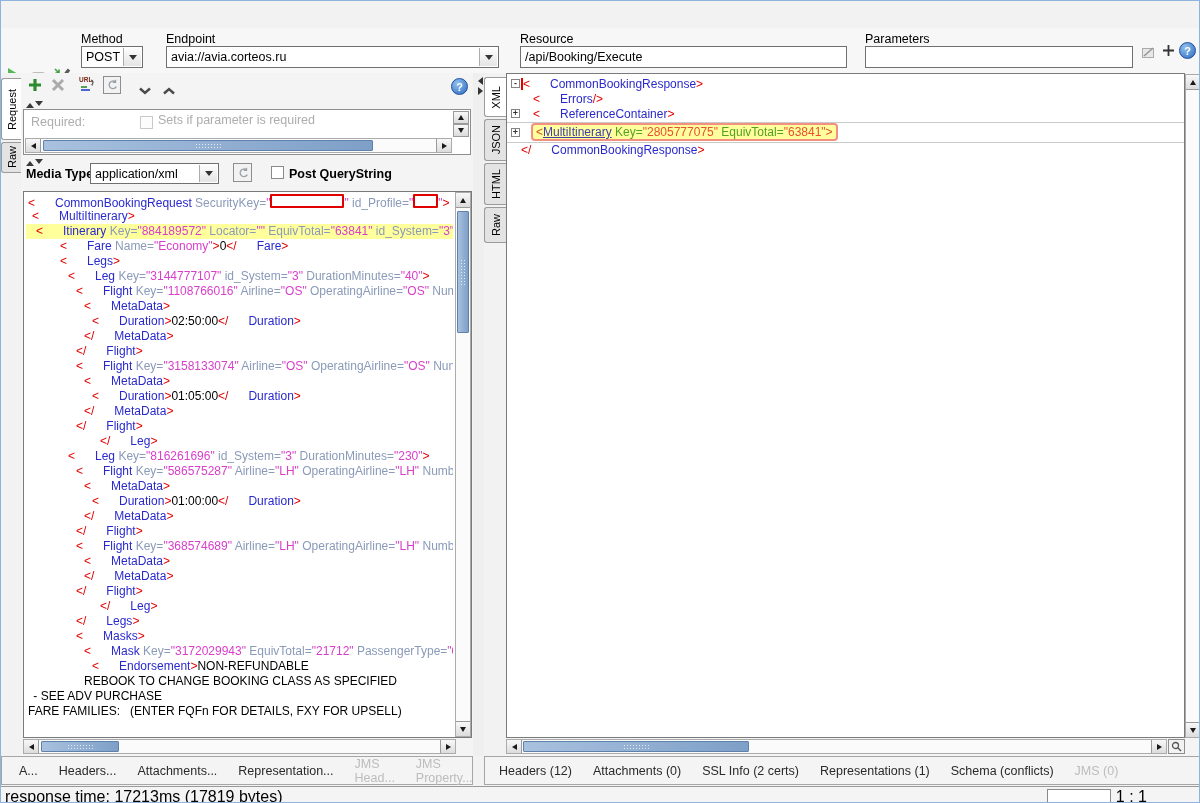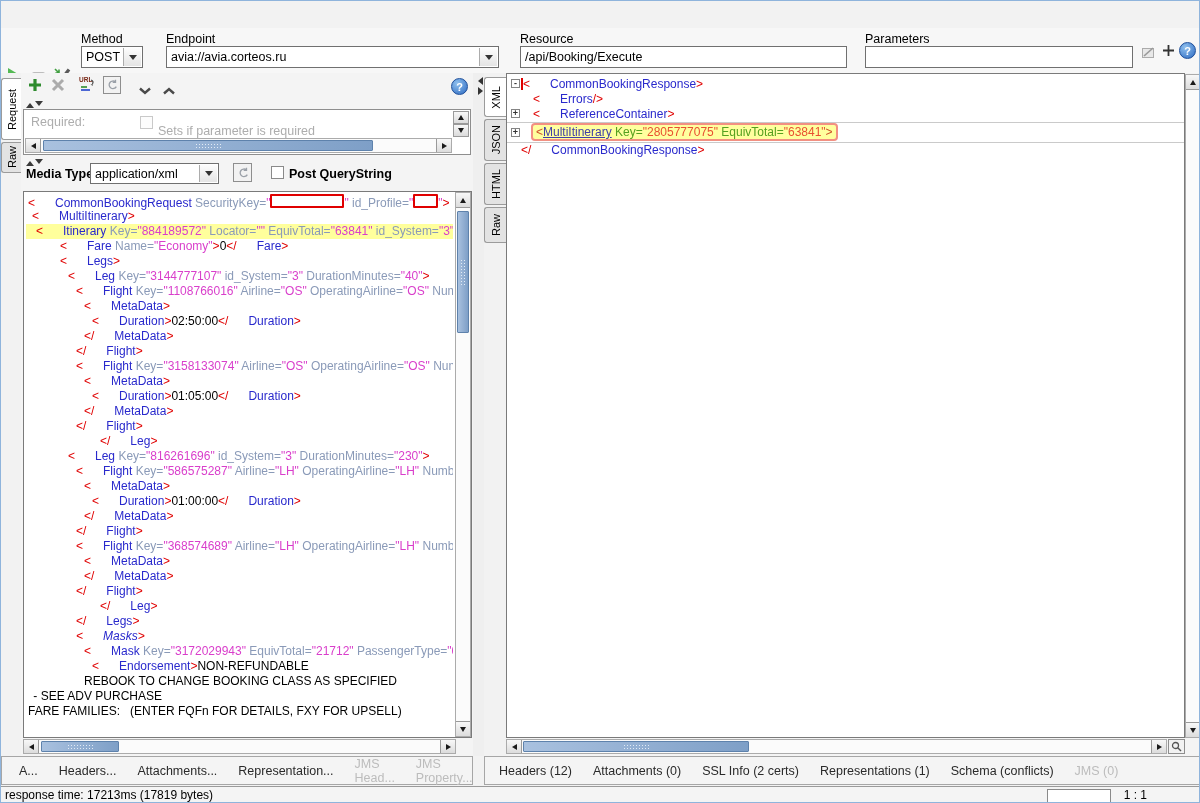--- a/index.html
+++ b/index.html
@@ -91,21 +91,21 @@
     border:1px solid #848484;background:#fff;color:#333;font-size:9px;line-height:6px;
     text-align:center;font-weight:bold;}
   .caret{display:inline-block;width:2px;height:12px;background:#E00000;vertical-align:-2px;}
   
   .btabs{position:absolute;top:755px;height:29px;border:1px solid #A6A6A6;box-sizing:border-box;
     background:#F4F4F4;display:flex;align-items:center;font-size:12.5px;color:#2A2A2A;}
   .btabs .bt{margin-right:21px;cursor:default;}
   .btabs .bt.dis{color:#BCBCBC;}
   
   #statusbar{position:absolute;left:0;top:785px;width:100%;height:16px;border-top:1px solid #9A9A9A;
-    background:#F4F4F4;font-size:12px;color:#000;}
+    background:#F4F4F4;font-size:16px;color:#000;}
   #statusfield{position:absolute;right:88px;top:2px;width:62px;height:12px;background:#fff;border:1px solid #8A8A8A;}
   .icnbtn{position:absolute;cursor:default;}
   .chev{stroke:#4A4A4A;stroke-width:2.4;fill:none;}
   .dashedbox{box-sizing:border-box;border:1px solid #8E8E8E;background:#F2F2F2;
     display:flex;align-items:center;justify-content:center;}
 </style>
 </head>
 <body>
 
 <div id="app">
@@ -210,21 +210,21 @@
       <span class="helpicon" style="left:430px;top:5px;">?</span>
 
       <span class="mini-split" style="left:5px;top:24px;">
         <span class="sarr up"></span>
           <span class="sarr dn"></span>
       </span>
 
       <div id="parambox">
         <span class="graytxt" style="position:absolute;left:7px;top:5px;">Required:</span>
         <span class="cb dis" style="left:116px;top:6px;"></span>
-        <span class="graytxt" style="position:absolute;left:134px;top:14px;">Sets if parameter is required</span>
+        <span class="graytxt" style="position:absolute;left:134px;top:3px;">Sets if parameter is required</span>
         <span class="sbtn" style="right:1px;top:1px;width:16px;height:13px;">
             <span class="arr up"></span>
           </span>
         <span class="sbtn" style="right:1px;top:14px;width:16px;height:13px;">
             <span class="arr dn"></span>
           </span>
         <div class="track-h" style="left:1px;right:18px;bottom:1px;height:15px;">
           <span class="sbtn" style="left:0;top:0;bottom:0;width:15px;border:none;border-right:1px solid #9A9A9A;">
               <span class="arr lf"></span>
             </span>
@@ -282,21 +282,21 @@
             <div class="xline" style="padding-left: 58px;"><span class="sg-br">&lt;</span><span class="sg-tag">MetaData</span><span class="sg-br">&gt;</span></div>
             <div class="xline" style="padding-left: 66px;"><span class="sg-br">&lt;</span><span class="sg-tag">Duration</span><span class="sg-br">&gt;</span><span class="sg-txt">01:00:00</span><span class="sg-br">&lt;/</span><span class="sg-tag">Duration</span><span class="sg-br">&gt;</span></div>
             <div class="xline" style="padding-left: 58px;"><span class="sg-br">&lt;/</span><span class="sg-tag">MetaData</span><span class="sg-br">&gt;</span></div>
             <div class="xline" style="padding-left: 50px;"><span class="sg-br">&lt;/</span><span class="sg-tag">Flight</span><span class="sg-br">&gt;</span></div>
             <div class="xline" style="padding-left: 50px;"><span class="sg-br">&lt;</span><span class="sg-tag">Flight</span><span class="sg-att"> Key=</span><span class="sg-val">"368574689"</span><span class="sg-att"> Airline=</span><span class="sg-val">"LH"</span><span class="sg-att"> OperatingAirline=</span><span class="sg-val">"LH"</span><span class="sg-att"> Number=</span><span class="sg-val">"1452"</span></div>
             <div class="xline" style="padding-left: 58px;"><span class="sg-br">&lt;</span><span class="sg-tag">MetaData</span><span class="sg-br">&gt;</span></div>
             <div class="xline" style="padding-left: 58px;"><span class="sg-br">&lt;/</span><span class="sg-tag">MetaData</span><span class="sg-br">&gt;</span></div>
             <div class="xline" style="padding-left: 50px;"><span class="sg-br">&lt;/</span><span class="sg-tag">Flight</span><span class="sg-br">&gt;</span></div>
             <div class="xline" style="padding-left: 74px;"><span class="sg-br">&lt;/</span><span class="sg-tag">Leg</span><span class="sg-br">&gt;</span></div>
             <div class="xline" style="padding-left: 50px;"><span class="sg-br">&lt;/</span><span class="sg-tag">Legs</span><span class="sg-br">&gt;</span></div>
-            <div class="xline" style="padding-left: 50px; font-style: italic;"><span class="sg-br">&lt;</span><span class="sg-tag">Masks</span><span class="sg-br">&gt;</span></div>
+            <div class="xline" style="padding-left: 50px;"><span class="sg-br">&lt;</span><span class="sg-tag">Masks</span><span class="sg-br">&gt;</span></div>
             <div class="xline" style="padding-left: 58px;"><span class="sg-br">&lt;</span><span class="sg-tag">Mask</span><span class="sg-att"> Key=</span><span class="sg-val">"3172029943"</span><span class="sg-att"> EquivTotal=</span><span class="sg-val">"21712"</span><span class="sg-att"> PassengerType=</span><span class="sg-val">"0"</span><span class="sg-att"> Passenger</span></div>
             <div class="xline" style="padding-left: 66px;"><span class="sg-br">&lt;</span><span class="sg-tag">Endorsement</span><span class="sg-br">&gt;</span><span class="sg-txt">NON-REFUNDABLE</span></div>
             <div class="xline" style="padding-left: 2px; text-align: center;"><span class="sg-txt">REBOOK TO CHANGE BOOKING CLASS AS SPECIFIED</span></div>
             <div class="xline" style="padding-left: 4px;"><span class="sg-txt"> - SEE ADV PURCHASE</span></div>
             <div class="xline" style="padding-left: 2px;"><span class="sg-txt">FARE FAMILIES:   (ENTER FQFn FOR DETAILS, FXY FOR UPSELL)</span></div>
           </div>
         <div class="track-v" style="right:0;top:0;bottom:0;width:16px;">
           <span class="sbtn" style="left:0;right:0;top:0;height:15px;border:none;border-bottom:1px solid #9A9A9A;">
               <span class="arr up"></span>
             </span>

